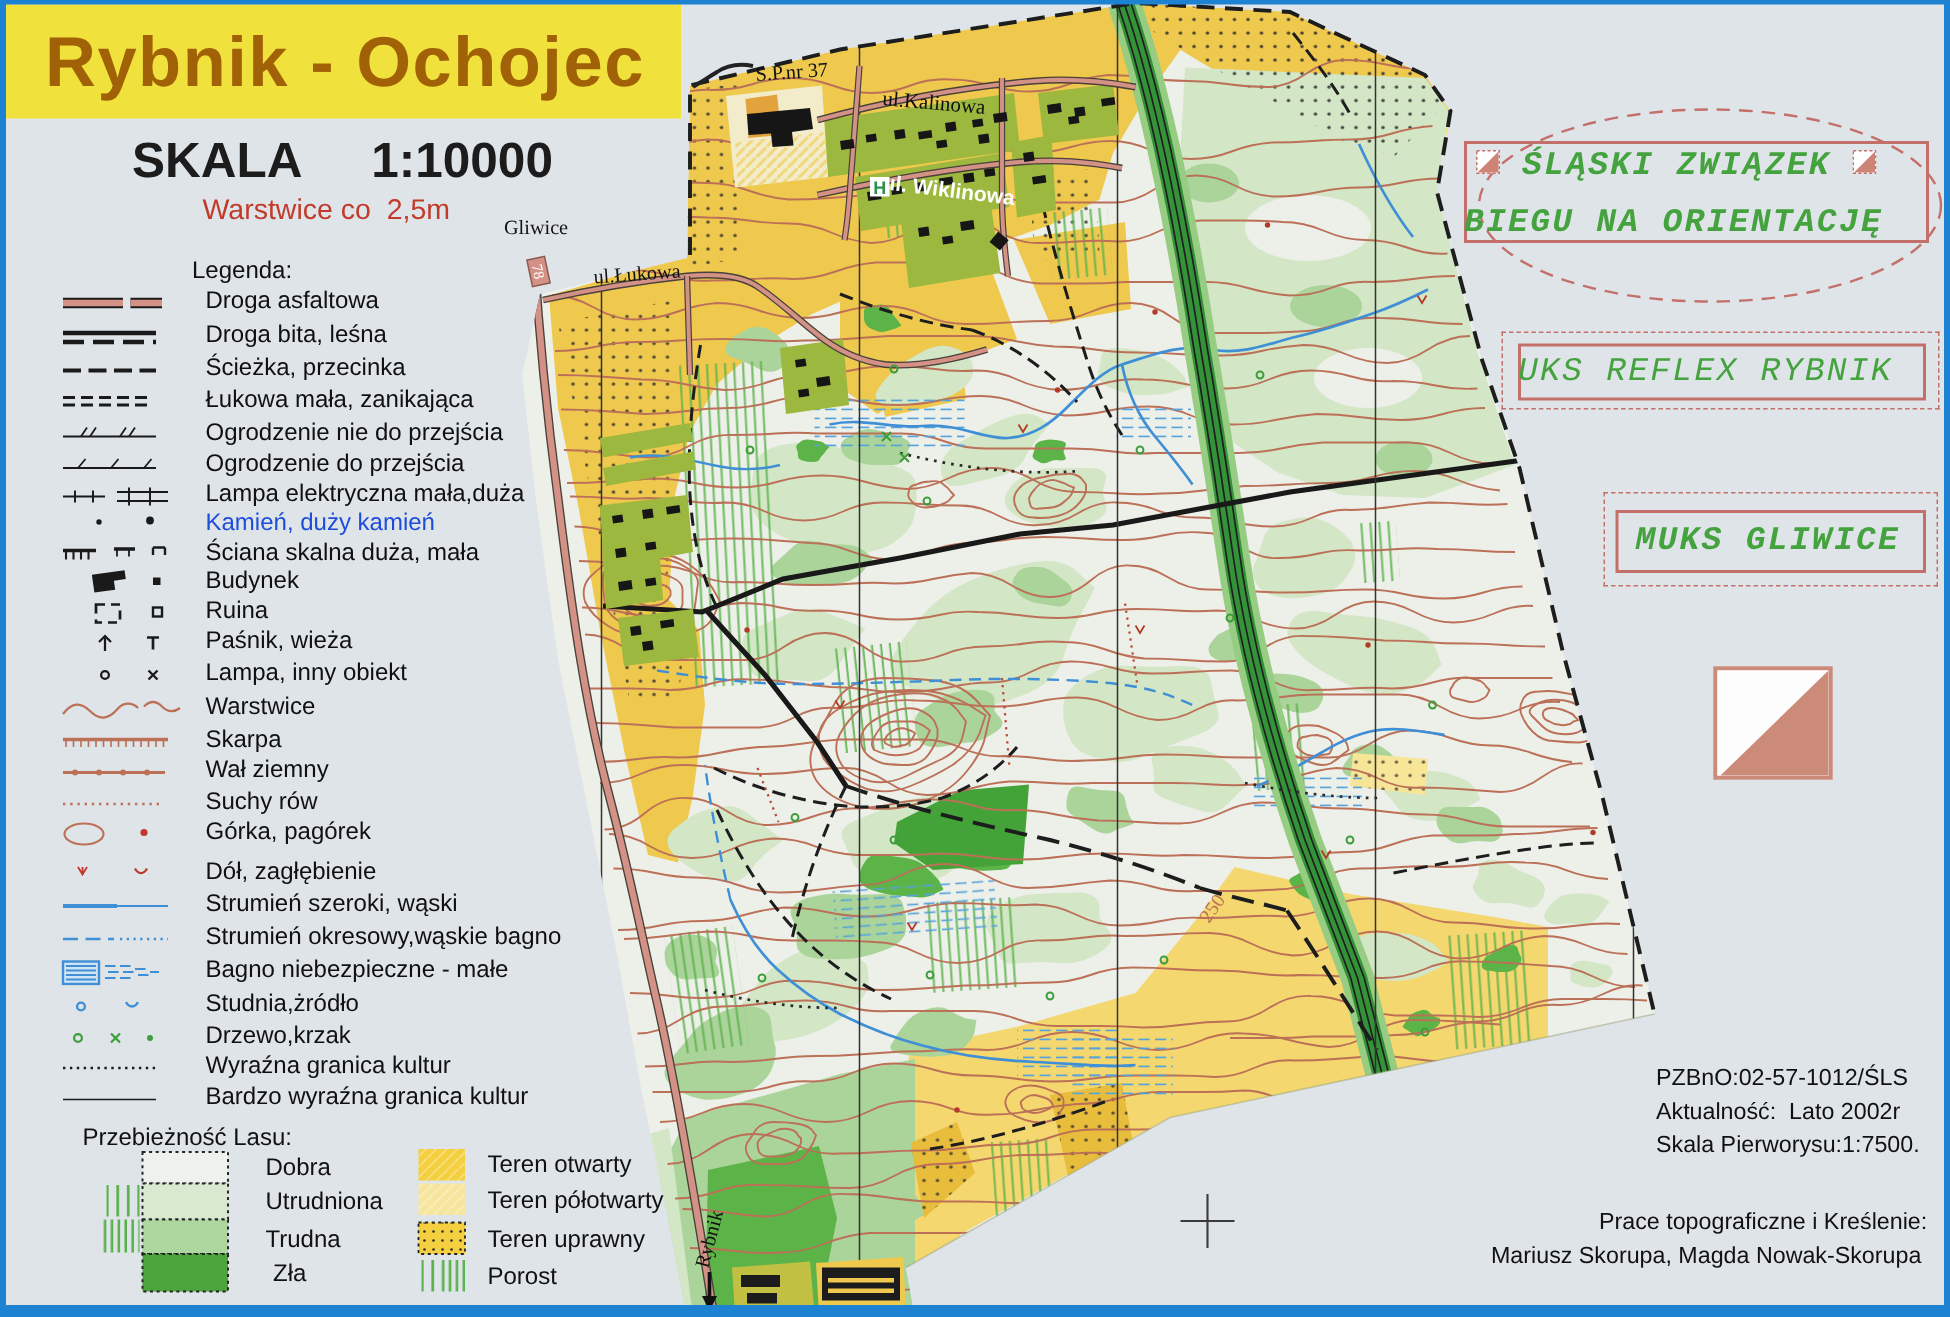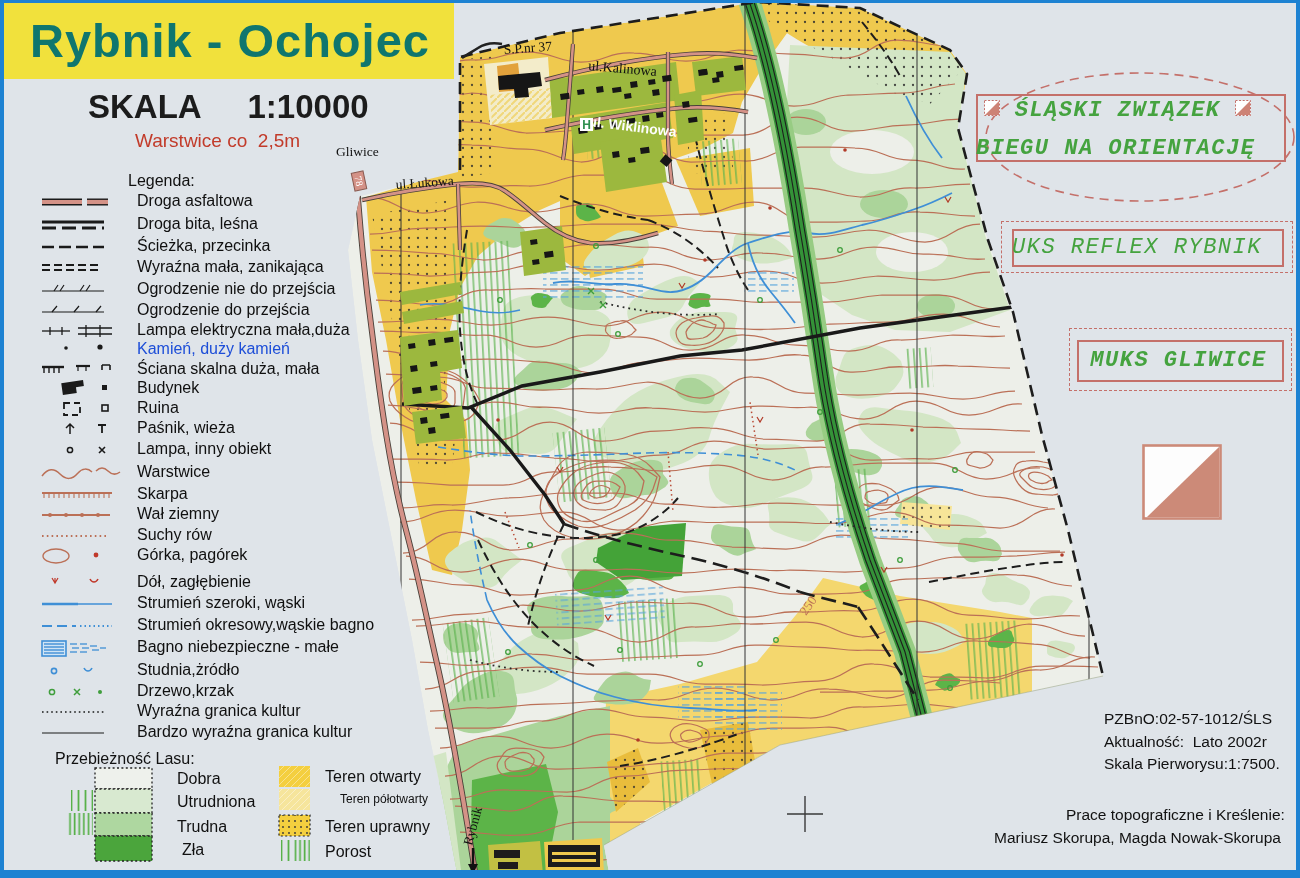--- a/index.html
+++ b/index.html
@@ -359,21 +359,21 @@
 <rect x="580" y="118" width="13" height="13" fill="#fff"></rect>
     <text x="586.5" y="129" font-family="Liberation Sans,sans-serif" font-size="12" font-weight="bold" fill="#2f8f4e" text-anchor="middle">H</text>
 <text x="396" y="189" font-family="Liberation Serif,serif" font-size="13.5" fill="#111" transform="rotate(-4 396 189)">ul.Łukowa</text>
 <text x="472" y="846" font-family="Liberation Serif,serif" font-size="13.5" fill="#111" transform="rotate(-75 472 846)">Rybnik</text>
 <line x1="473" y1="848" x2="473" y2="866" stroke="#111" stroke-width="2.4"></line>
     <path d="M468,864 L478,864 L473,874 Z" fill="#111"></path>
 <text x="806" y="616" font-family="Liberation Serif,serif" font-size="13" fill="#bb7057" transform="rotate(-55 806 616)">250</text>
 <path d="M787,814 L823,814 M805,796 L805,832" stroke="#3a3a3a" stroke-width="1.4"></path>
 </svg>
 <div style="position:absolute;left:4px;top:3px;width:450px;height:76px;background:#f1e13c"></div>
-<div style="position:absolute;left:30px;top:13px;font-size:47px;font-weight:bold;color:#0f766e;letter-spacing:1px;white-space:nowrap">Rybnik - Ochojec</div>
+<div style="position:absolute;left:30px;top:13px;font-size:47px;font-weight:bold;color:#a16207;letter-spacing:1px;white-space:nowrap">Rybnik - Ochojec</div>
 <div style="position:absolute;left:88px;top:88px;font-size:33px;font-weight:bold;color:#1c1c1c;white-space:nowrap">SKALA&nbsp;&nbsp;&nbsp;&nbsp;&nbsp;1:10000</div>
 <div style="position:absolute;left:135px;top:130px;font-size:19px;color:#c23b2a;white-space:nowrap">Warstwice co&nbsp; 2,5m</div>
 
 <div style="position:absolute;left:128px;top:172px;font-size:16px;color:#111">Legenda:</div>
 <div style="position:absolute;left:0;top:202px;height:0">
     <svg width="100" height="18" viewBox="0 0 100 18" style="position:absolute;left:40px;top:-9px">
       <path d="M2,9 L42,9" stroke="#1a1a1a" stroke-width="7"></path>
       <path d="M2,9 L42,9" stroke="#d49287" stroke-width="4.2"></path>
       <path d="M47,9 L68,9" stroke="#1a1a1a" stroke-width="7"></path>
       <path d="M47,9 L68,9" stroke="#d49287" stroke-width="4.2"></path>
@@ -391,21 +391,21 @@
     <svg width="100" height="18" viewBox="0 0 100 18" style="position:absolute;left:40px;top:-9px">
       <path d="M2,9 L64,9" stroke="#1a1a1a" stroke-width="2.6" stroke-dasharray="12 5"></path>
     </svg>
     <span style="position:absolute;left:137px;top:-10px;font-size:16px;white-space:nowrap;color:#101010">Ścieżka, przecinka</span>
   </div>
 <div style="position:absolute;left:0;top:268px;height:0">
     <svg width="100" height="18" viewBox="0 0 100 18" style="position:absolute;left:40px;top:-9px">
       <path d="M2,6 L62,6" stroke="#1a1a1a" stroke-width="2" stroke-dasharray="8 4"></path>
       <path d="M2,11 L62,11" stroke="#1a1a1a" stroke-width="2" stroke-dasharray="8 4"></path>
     </svg>
-    <span style="position:absolute;left:137px;top:-10px;font-size:16px;white-space:nowrap;color:#101010">Wyraźna mała, zanikająca</span>
+    <span style="position:absolute;left:137px;top:-10px;font-size:16px;white-space:nowrap;color:#101010">Łukowa mała, zanikająca</span>
   </div>
 <div style="position:absolute;left:0;top:290px;height:0">
     <svg width="100" height="18" viewBox="0 0 100 18" style="position:absolute;left:40px;top:-9px">
       <path d="M2,10 L64,10" stroke="#1a1a1a" stroke-width="1.2"></path>
       <path d="M14,10 L18,4 M20,10 L24,4 M40,10 L44,4 M46,10 L50,4" stroke="#1a1a1a" stroke-width="1.2"></path>
     </svg>
     <span style="position:absolute;left:137px;top:-10px;font-size:16px;white-space:nowrap;color:#101010">Ogrodzenie nie do  przejścia</span>
   </div>
 <div style="position:absolute;left:0;top:311px;height:0">
     <svg width="100" height="18" viewBox="0 0 100 18" style="position:absolute;left:40px;top:-9px">
@@ -616,21 +616,21 @@
 <rect x="239" y="57" width="31" height="21" fill="#f4cf3f" stroke="#222" stroke-width="1.2" stroke-dasharray="2 2.4"></rect>
     <rect x="239" y="57" width="31" height="21" fill="url(#rundot)"></rect>
 <rect x="241" y="82" width="12" height="21" fill="url(#runvert1)"></rect>
     <rect x="254" y="82" width="16" height="21" fill="url(#runvert2)"></rect>
 </svg>
 <div style="position:absolute;left:177px;top:770px;font-size:16px">Dobra</div>
 <div style="position:absolute;left:177px;top:793px;font-size:16px">Utrudniona</div>
 <div style="position:absolute;left:177px;top:818px;font-size:16px">Trudna</div>
 <div style="position:absolute;left:182px;top:841px;font-size:16px">Zła</div>
 <div style="position:absolute;left:325px;top:768px;font-size:16px">Teren otwarty</div>
-<div style="position:absolute;left:340px;top:792px;font-size:12px">Teren półotwarty</div>
+<div style="position:absolute;left:325px;top:792px;font-size:16px">Teren półotwarty</div>
 <div style="position:absolute;left:325px;top:818px;font-size:16px">Teren uprawny</div>
 <div style="position:absolute;left:325px;top:843px;font-size:16px">Porost</div>
 
 <svg width="330" height="150" viewBox="0 0 330 150" style="position:absolute;left:975px;top:62px">
     <ellipse cx="165" cy="75" rx="154" ry="64" fill="none" stroke="#c4706a" stroke-width="1.6" stroke-dasharray="9 6"></ellipse>
   </svg>
 <div style="position:absolute;left:976px;top:94px;width:306px;height:64px;border:2px solid #c4706a;background:rgba(238,241,236,.0)"></div>
 <div style="position:absolute;left:984px;top:98px;width:294px;text-align:left;font-family:'Liberation Mono',monospace;font-weight:bold;font-style:italic;font-size:22px;color:#45a33f;letter-spacing:1.5px;white-space:nowrap"><svg width="16" height="16" viewBox="0 0 16 16" style="display:inline-block">
       <rect x="0.5" y="0.5" width="15" height="15" fill="#fff" stroke="#c4706a" stroke-width="1" stroke-dasharray="2 1.6"></rect>
       <path d="M15,1 L15,15 L1,15 Z" fill="#cd8376"></path>

